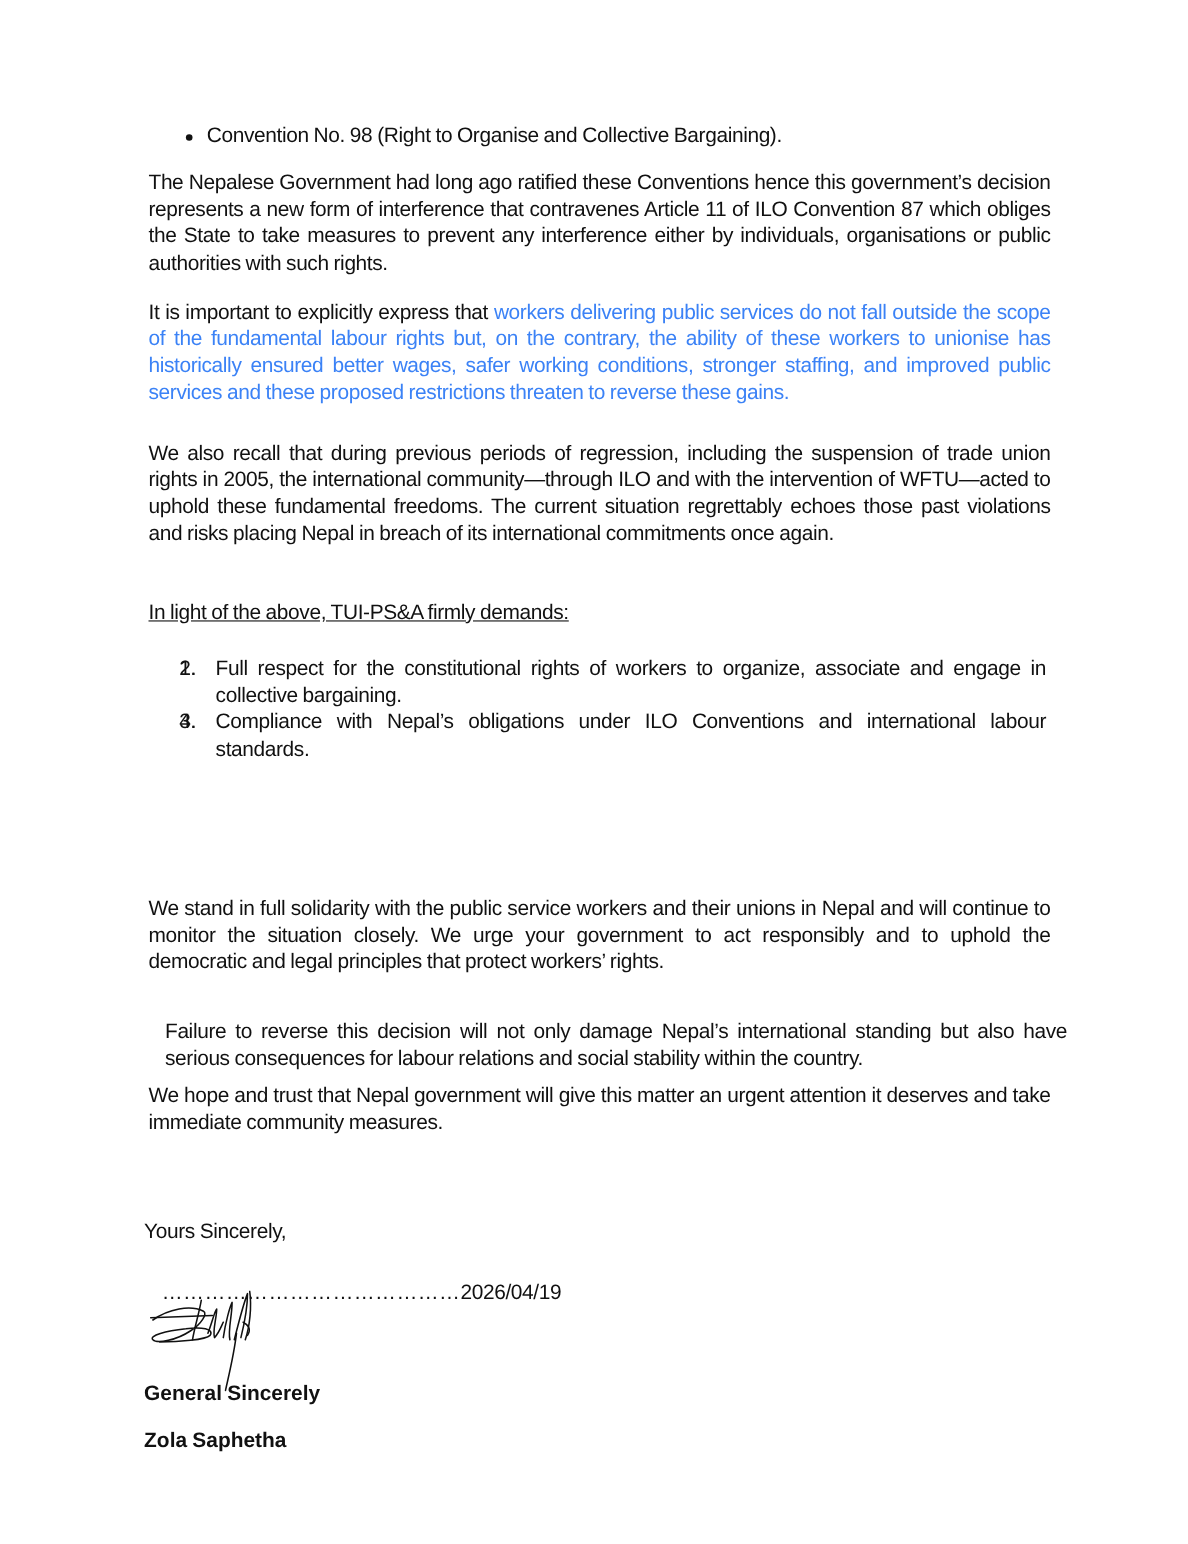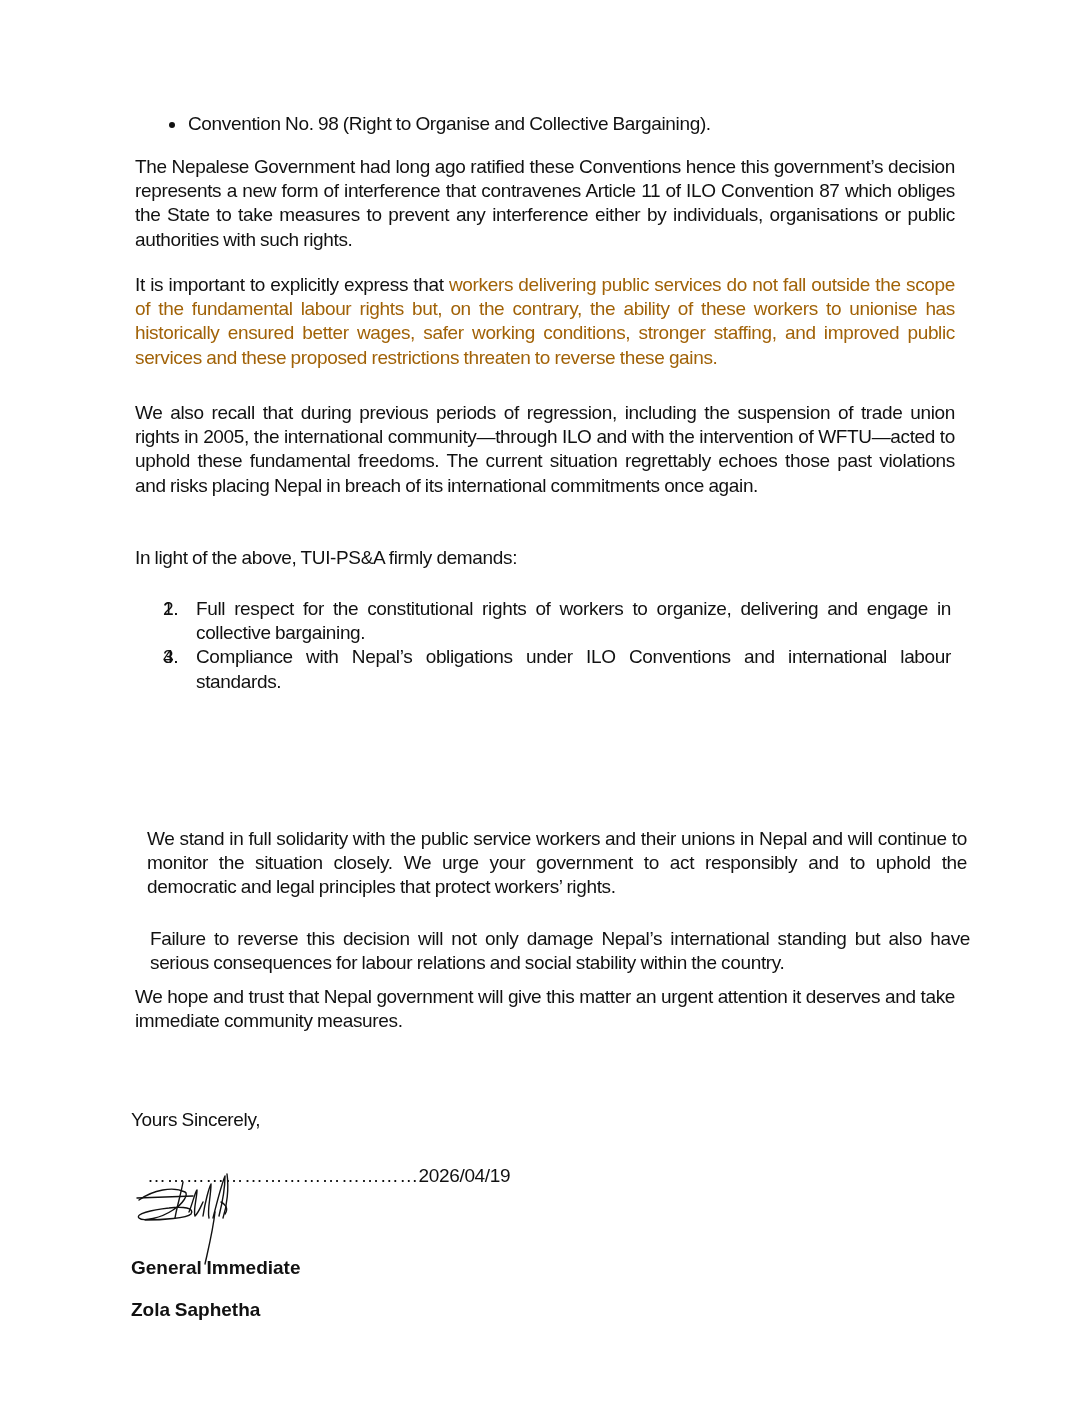--- a/index.html
+++ b/index.html
@@ -48,23 +48,23 @@
       white-space: nowrap;
     }
     .para {
       position: absolute;
       left: 4px;
       width: 820px;
       text-align: justify;
     }
     .para-1 { top: 45px; }
     .para-2 { top: 163px; }
-    .para-2 .muted { color: #a16207; }
+    .para-2 .muted { color: #3b82f6; }
     .para-3 { top: 291px; }
-    .para-4 { top: 436px; }
+    .para-4 { top: 436px; text-decoration: underline; }
     .demands {
       position: absolute;
       left: 0;
       top: 487px;
       width: 820px;
       margin: 0;
       padding: 0;
       list-style: none;
     }
     .demands li {
@@ -137,32 +137,32 @@
   <p class="para para-3" style="margin:0">We also recall that during previous periods of regression, including the suspension of trade union rights in 2005, the international community—through ILO and with the intervention of WFTU—acted to uphold these fundamental freedoms. The current situation regrettably echoes those past violations and risks placing Nepal in breach of its international commitments once again.</p>
 
   <p class="para para-4" style="margin:0">In light of the above, TUI-PS&amp;A firmly demands:</p>
 
   <ol class="demands">
     <li>
       <span class="num">1.</span>
     </li>
     <li>
       <span class="num">2.</span>
-      <span>Full respect for the constitutional rights of workers to organize, delivering and engage in collective bargaining.</span>
+      <span>Full respect for the constitutional rights of workers to organize, associate and engage in collective bargaining.</span>
     </li>
     <li>
       <span class="num">3.</span>
     </li>
     <li>
       <span class="num">4.</span>
       <span>Compliance with Nepal’s obligations under ILO Conventions and international labour standards.</span>
     </li>
   </ol>
 
-  <p class="para para-5" style="margin:12px">We stand in full solidarity with the public service workers and their unions in Nepal and will continue to monitor the situation closely. We urge your government to act responsibly and to uphold the democratic and legal principles that protect workers’ rights.</p>
+  <p class="para para-5" style="margin:0">We stand in full solidarity with the public service workers and their unions in Nepal and will continue to monitor the situation closely. We urge your government to act responsibly and to uphold the democratic and legal principles that protect workers’ rights.</p>
 
   <p class="para para-6" style="margin:15px">Failure to reverse this decision will not only damage Nepal’s international standing but also have serious consequences for labour relations and social stability within the country.</p>
 
   <p class="para para-7" style="margin:0">We hope and trust that Nepal government will give this matter an urgent attention it deserves and take immediate community measures.</p>
 
   <div class="closing">Yours Sincerely,</div>
 
   <svg class="signature" viewBox="0 0 105 100">
     <g fill="none" stroke="#111" stroke-width="1.4" stroke-linecap="round" stroke-linejoin="round">
       <path d="M6 28 C20 18, 40 14, 52 20 C56 22, 50 32, 40 38 C28 46, 10 50, 6 46 C2 42, 18 38, 36 36 C50 34, 62 36, 58 42 C54 46, 30 48, 12 48"></path>
@@ -175,15 +175,15 @@
       <path d="M82 40 C80 58, 76 74, 72 92"></path>
       <path d="M88 30 C92 32, 96 36, 92 42"></path>
     </g>
   </svg>
 
   <div class="sig-line">
     <span class="dots">……………………………………</span><span>2026/04/19</span>
   </div>
 
   <div class="signer-name">Zola Saphetha</div>
-  <div class="signer-title">General Immediate</div>
+  <div class="signer-title">General Sincerely</div>
 
 </div>
 
 </body></html>

